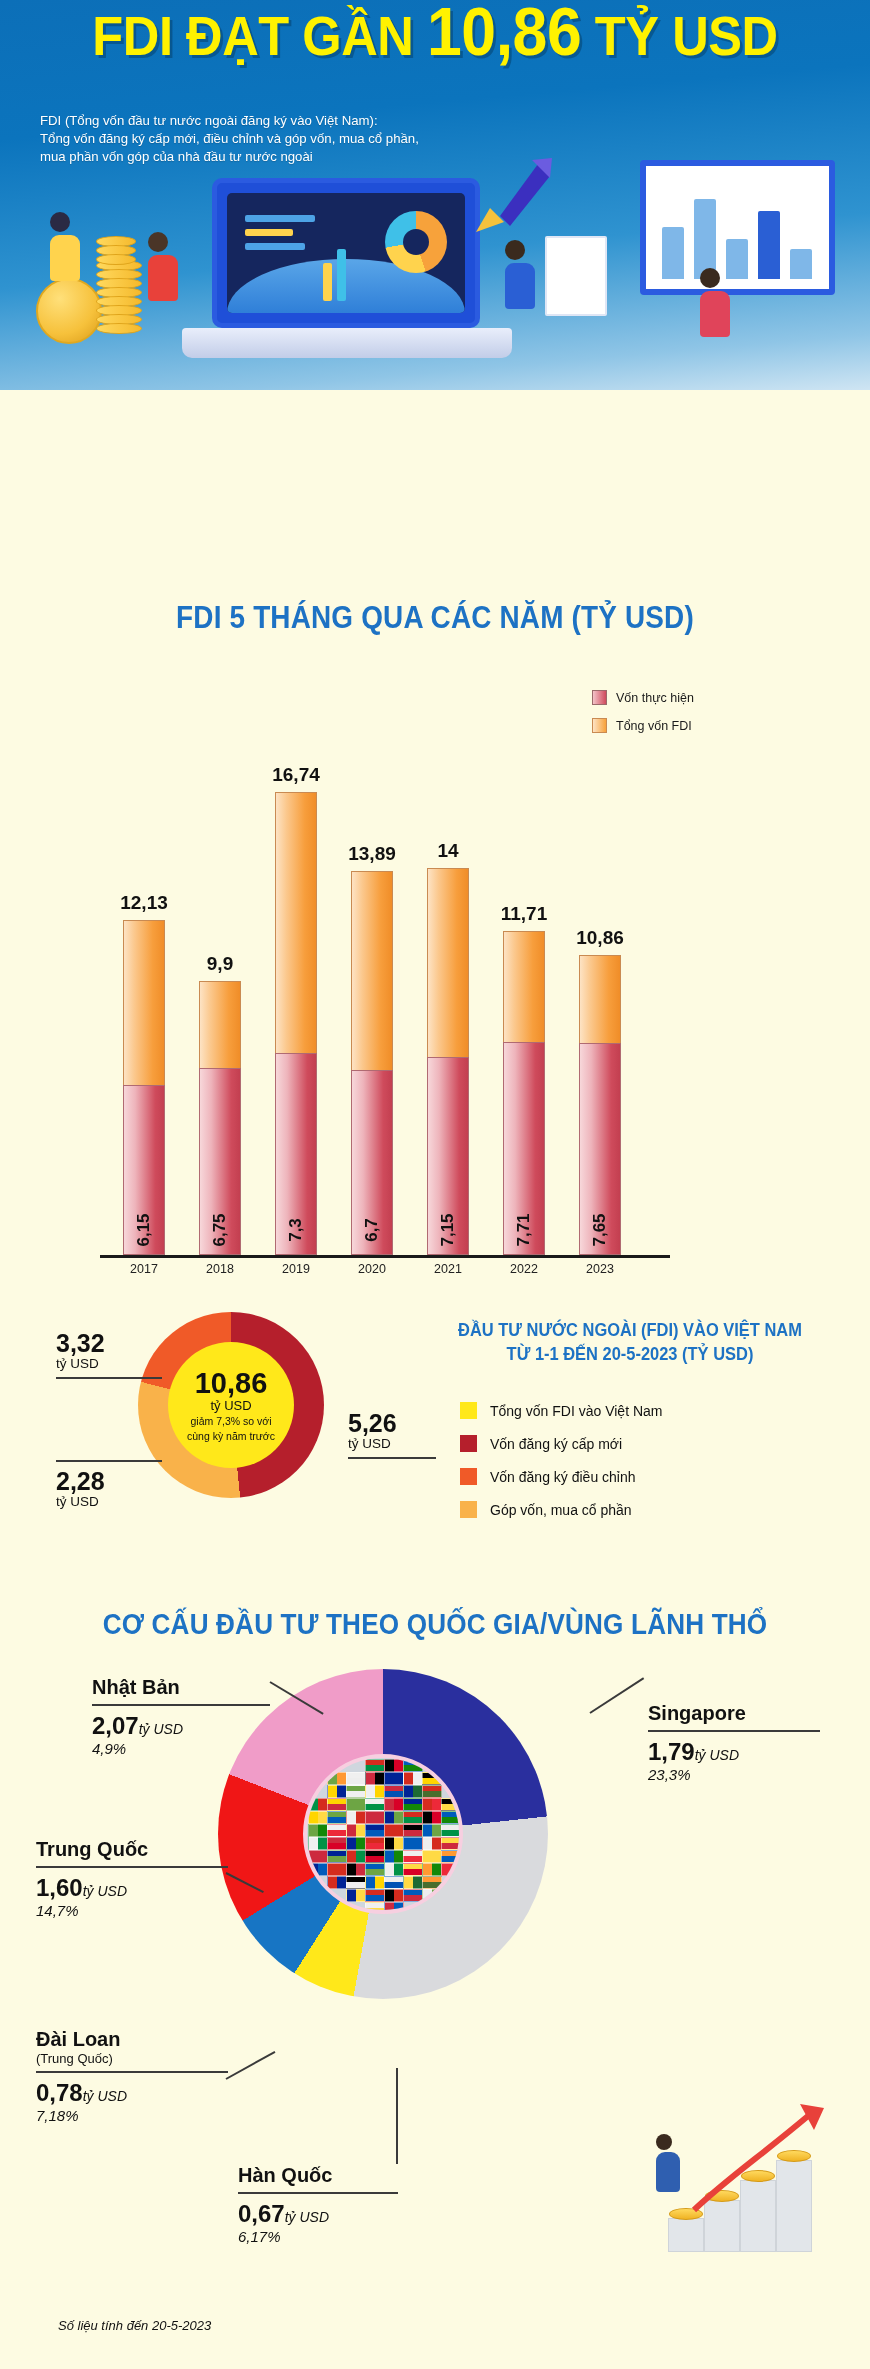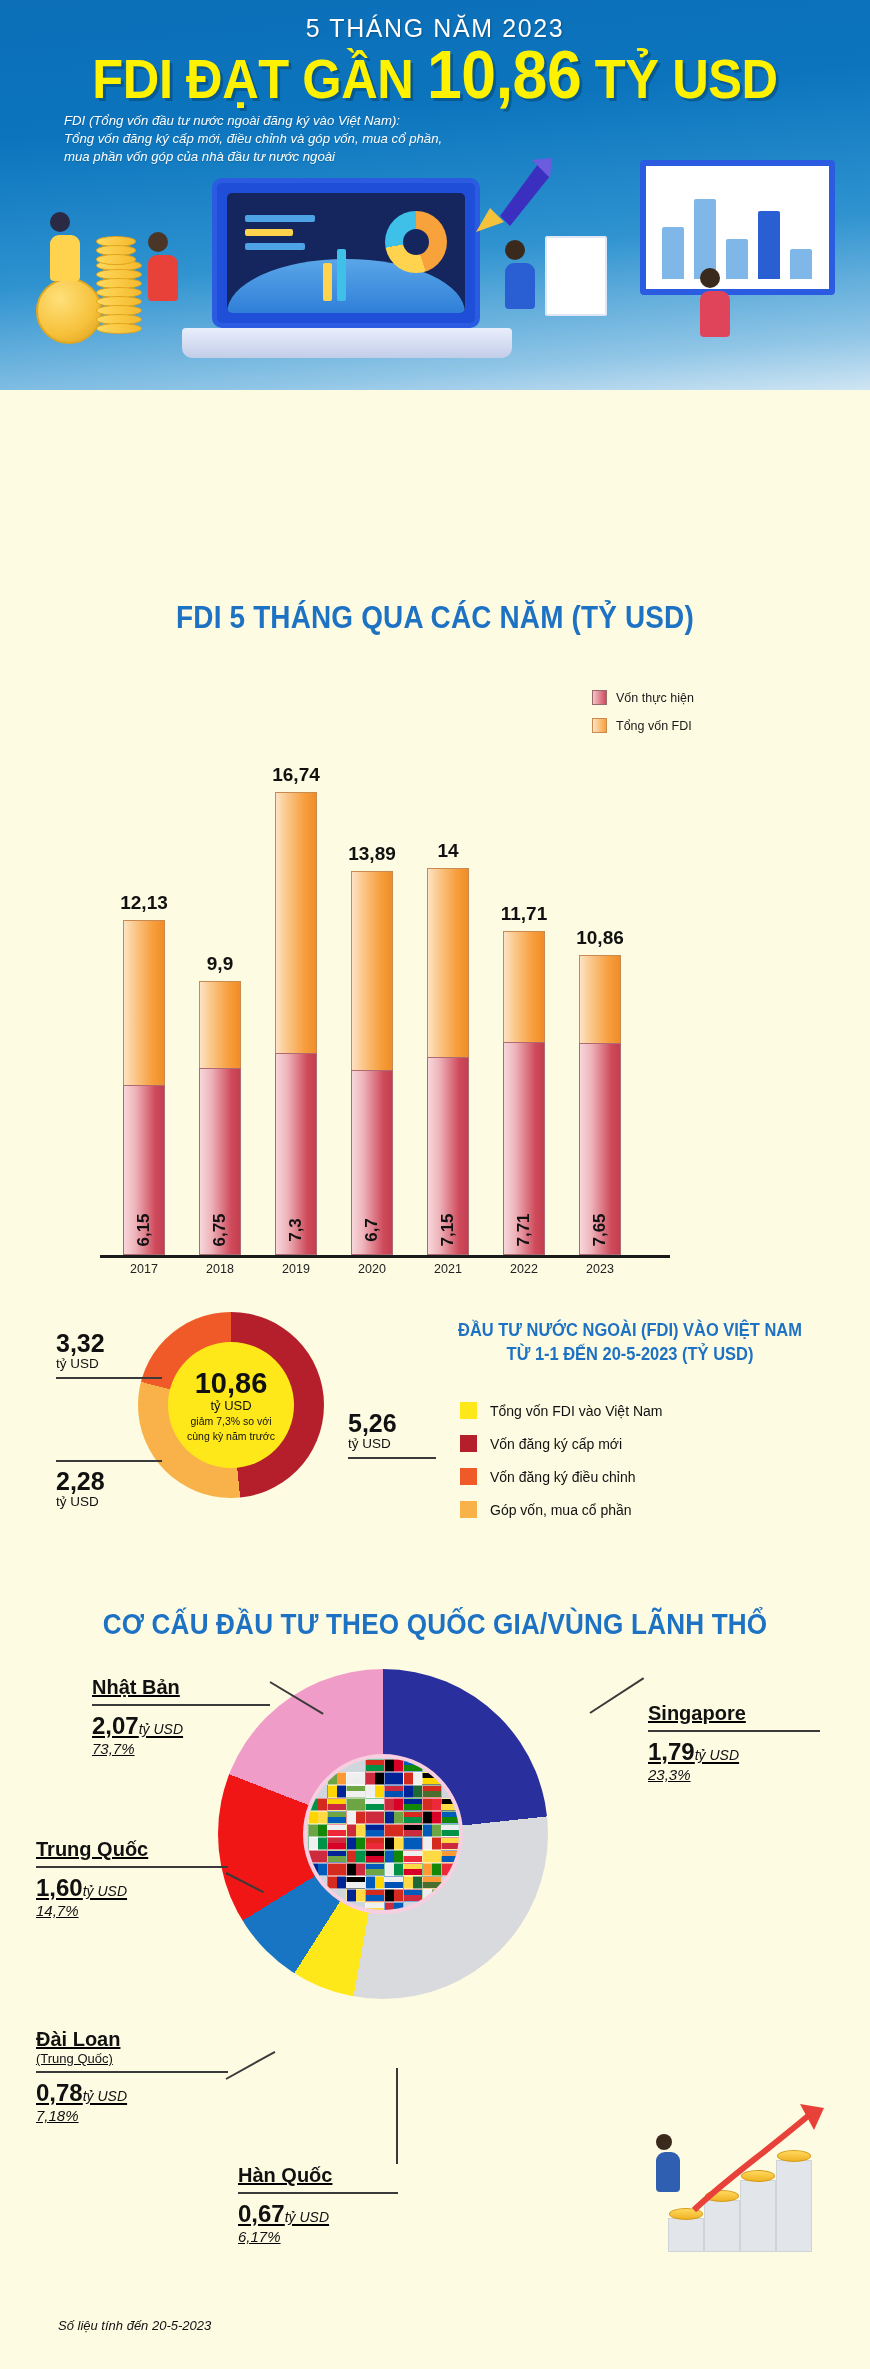--- a/index.html
+++ b/index.html
@@ -40,24 +40,23 @@
     letter-spacing: -0.5px;
     margin-top: 2px;
     font-family: "Liberation Sans", sans-serif;
     transform: scaleX(0.92);
     text-shadow: 3px 3px 0 rgba(0,40,70,.35);
     white-space: nowrap;
   }
   .hdr-main .big { font-size: 68px; }
   .hdr-note {
     position: absolute;
-    left: 64px;
+    left: 40px;
     top: 112px;
     color: #ffffff;
-    font-style: italic;
     font-size: 13.2px;
     line-height: 18px;
     text-shadow: 0 1px 1px rgba(0,0,0,.18);
   }
 
   
   .illus { position: absolute; left: 0; top: 150px; width: 870px; height: 240px; }
   .coin {
     position: absolute; border-radius: 50%;
     background: radial-gradient(circle at 35% 30%, #ffe07a, #f6c13b 60%, #d99a18 100%);
@@ -194,41 +193,40 @@
   .pie {
     position: absolute; left: 218px; top: 1669px;
     width: 330px; height: 330px; border-radius: 50%;
   }
   .globe {
     position:absolute; left:303px; top:1754px; width:160px; height:160px; border-radius:50%;
     overflow:hidden; border:4px solid #f7cfe0;
     background:#cfd6de;
   }
   .flagcell { position:absolute; width:20px; height:13px; }
-  .pie-label { position: absolute; text-decoration: underline; }
+  .pie-label { position: absolute; }
   .pl-country { font-size: 20px; font-weight: 700; color: #111; white-space: nowrap; }
   .pl-sub { font-size: 13px; color: #111; }
   .pl-val { font-size: 24px; font-weight: 700; color:#111; white-space: nowrap; }
   .pl-val .u { font-size: 14px; font-weight: 400; font-style: italic; }
   .pl-pct { font-size: 15px; font-style: italic; color: #111; }
   .leader { position:absolute; background:#3a3a3a; }
 
   .footnote {
     position: absolute; left: 58px; top: 2318px;
     font-size: 13px; font-style: italic; color: #111;
   }
   .growth-illus{position:absolute;left:648px;top:2088px;width:210px;height:180px;}
   .gstep{position:absolute;background:#e2e6ea;border:1px solid #cfd4d9;}
   .gcoin{position:absolute;width:34px;height:12px;border-radius:50%;background:linear-gradient(#ffd95e,#f0b324);border:1px solid #d59a16;}
 </style>
 </head>
 <body>
 
 <div class="header">
-  <div class="hdr-kicker">5 THÁNG NĂM 2023</div>
   <div class="hdr-main">
     <span>FDI ĐẠT GẦN</span>
     <span class="big">10,86</span>
     <span>TỶ USD</span>
   </div>
   <div class="hdr-note">
     <div>FDI (Tổng vốn đầu tư nước ngoài đăng ký vào Việt Nam):</div>
     <div>Tổng vốn đăng ký cấp mới, điều chỉnh và góp vốn, mua cổ phần,</div>
     <div>mua phần vốn góp của nhà đầu tư nước ngoài</div>
   </div>
@@ -501,21 +499,21 @@
     <div class="flagcell" style="left: 58px; top: 144px; background: linear-gradient(rgb(240, 240, 240) 50%, rgb(255, 218, 68) 50%); border: 0.5px solid rgba(255, 255, 255, 0.5);"></div>
     <div class="flagcell" style="left: 77px; top: 144px; background: linear-gradient(to right, rgb(205, 42, 62) 50%, rgb(0, 91, 187) 50%); border: 0.5px solid rgba(255, 255, 255, 0.5);"></div>
   </div>
 
 <div class="pie-label" style="left:92px;top:1676px;width:215px;">
   <div class="pl-country">Nhật Bản</div>
   <div class="rule" style="width:178px;margin:5px 0 6px;"></div>
   <div class="pl-val">
     <span>2,07</span><span class="u">tỷ USD</span>
   </div>
-  <div class="pl-pct">73,7%</div>
+  <div class="pl-pct">4,9%</div>
 </div>
 <div class="leader" style="left:270px;top:1681px;width:62px;height:2px;transform:rotate(31deg);transform-origin:left center;"></div>
 
 <div class="pie-label" style="left:648px;top:1702px;width:200px;">
   <div class="pl-country">Singapore</div>
   <div class="rule" style="width:172px;margin:5px 0 6px;"></div>
   <div class="pl-val">
     <span>1,79</span><span class="u">tỷ USD</span>
   </div>
   <div class="pl-pct">23,3%</div>

